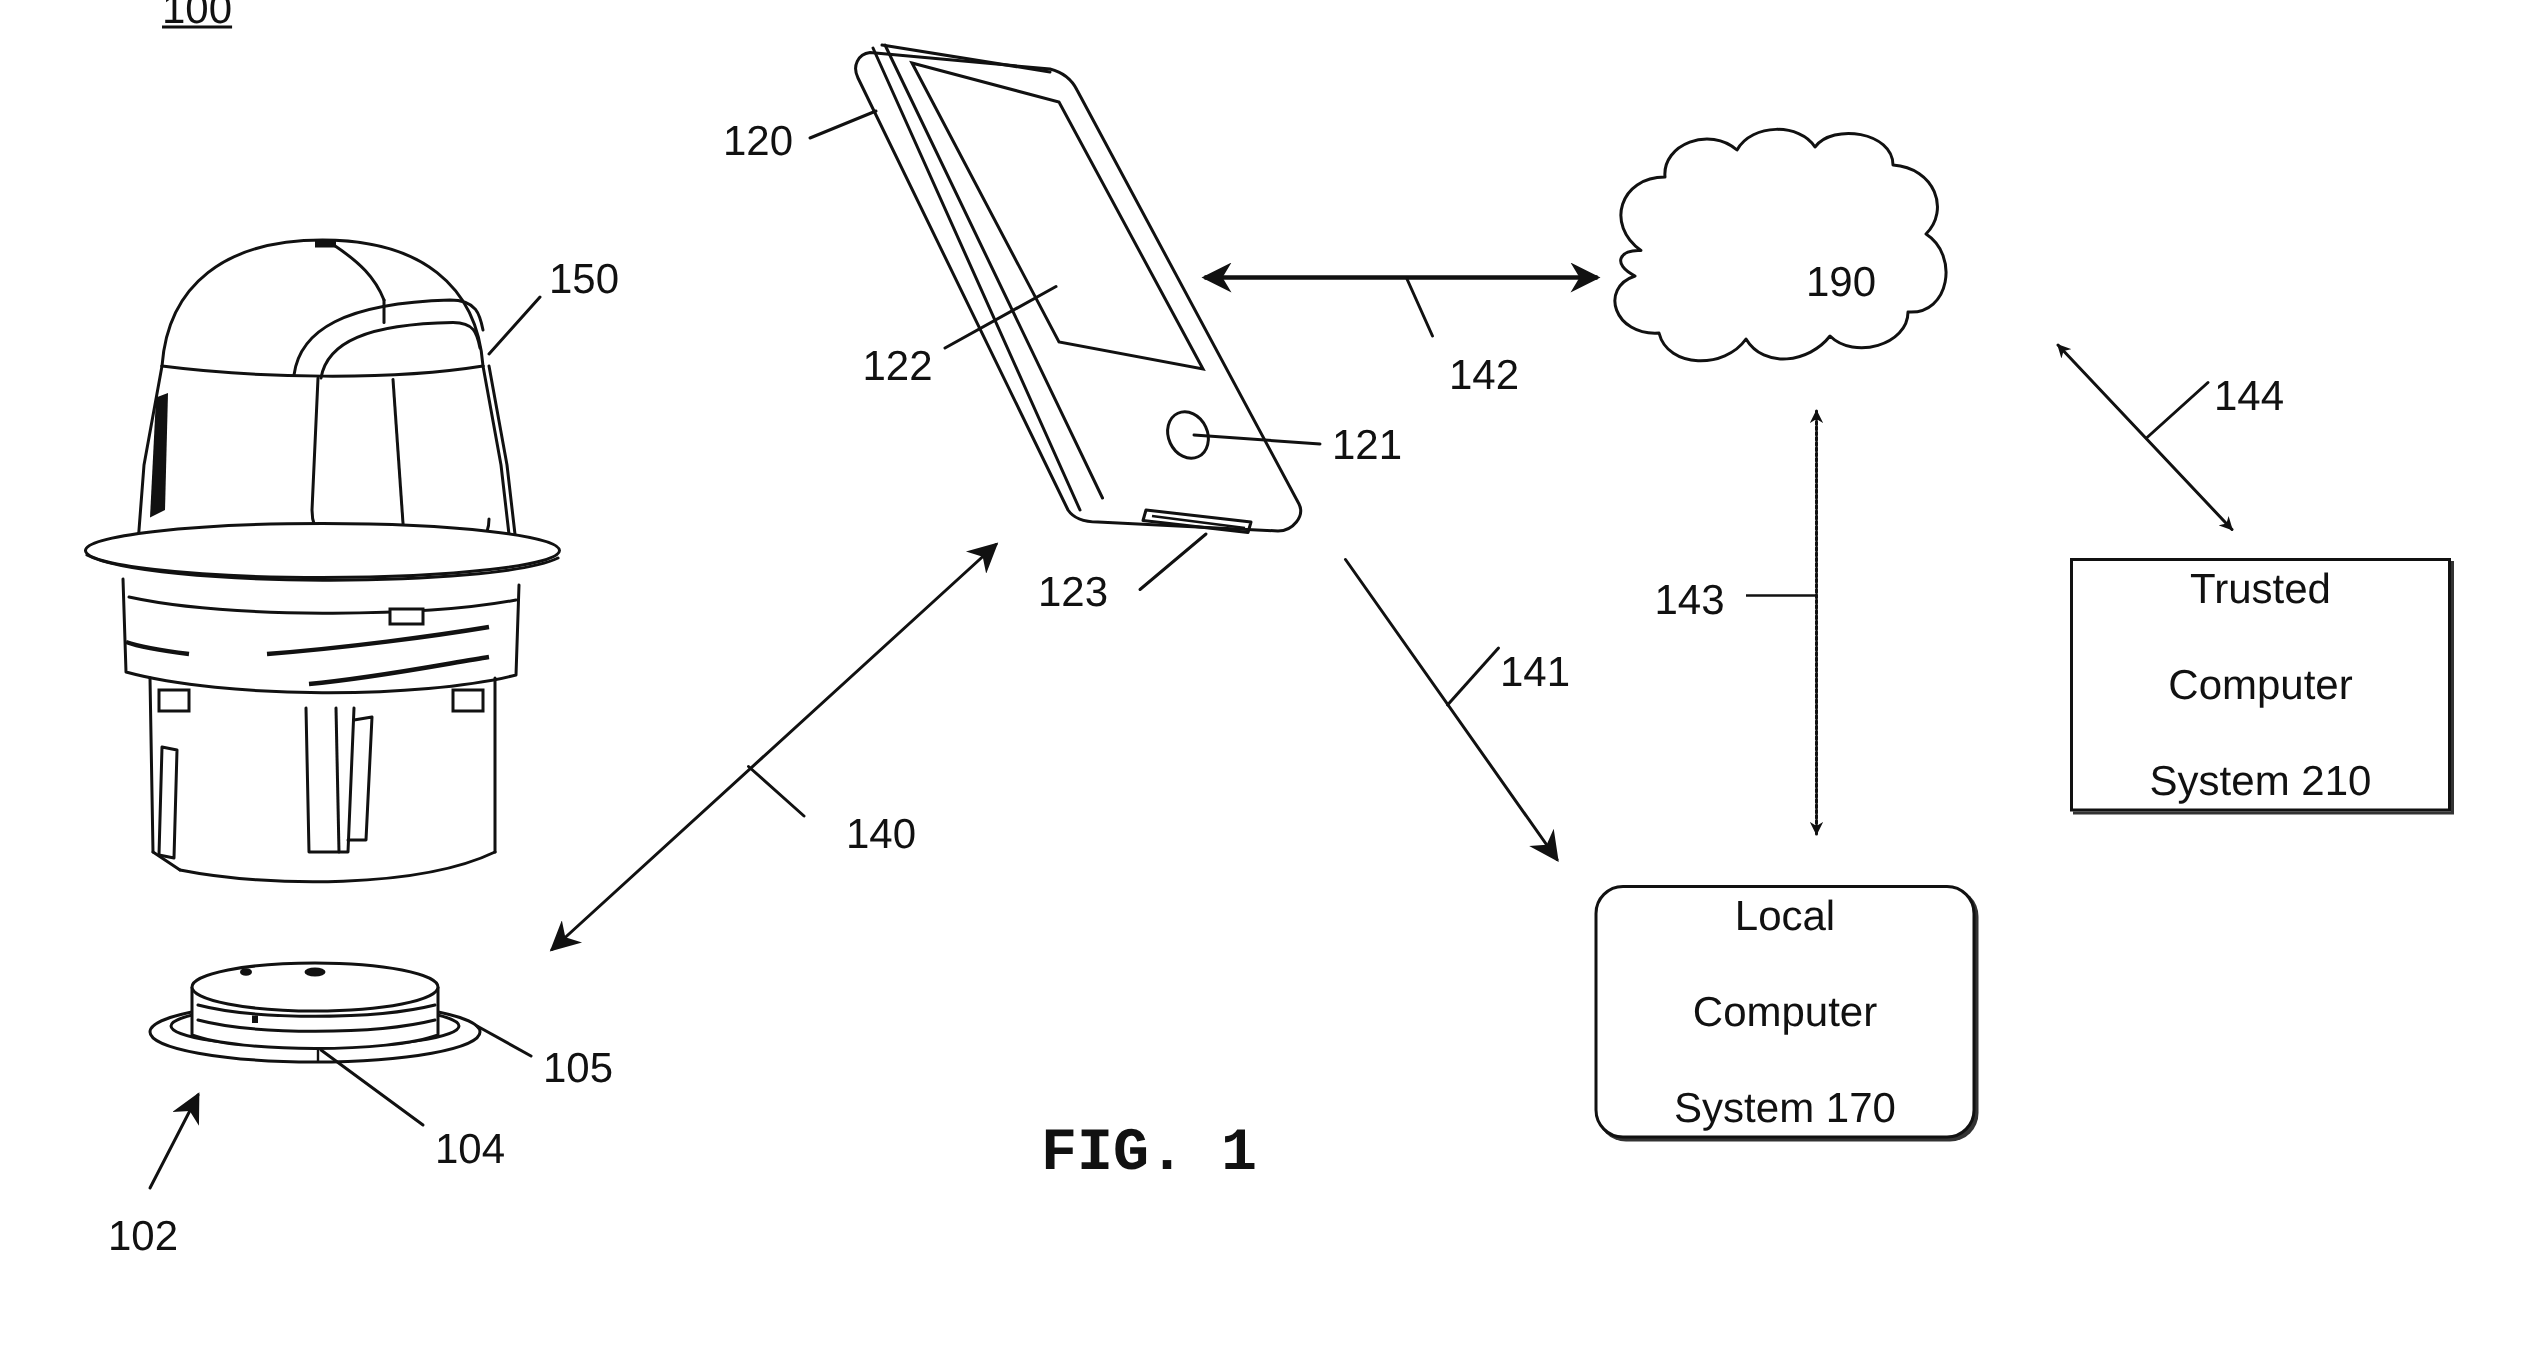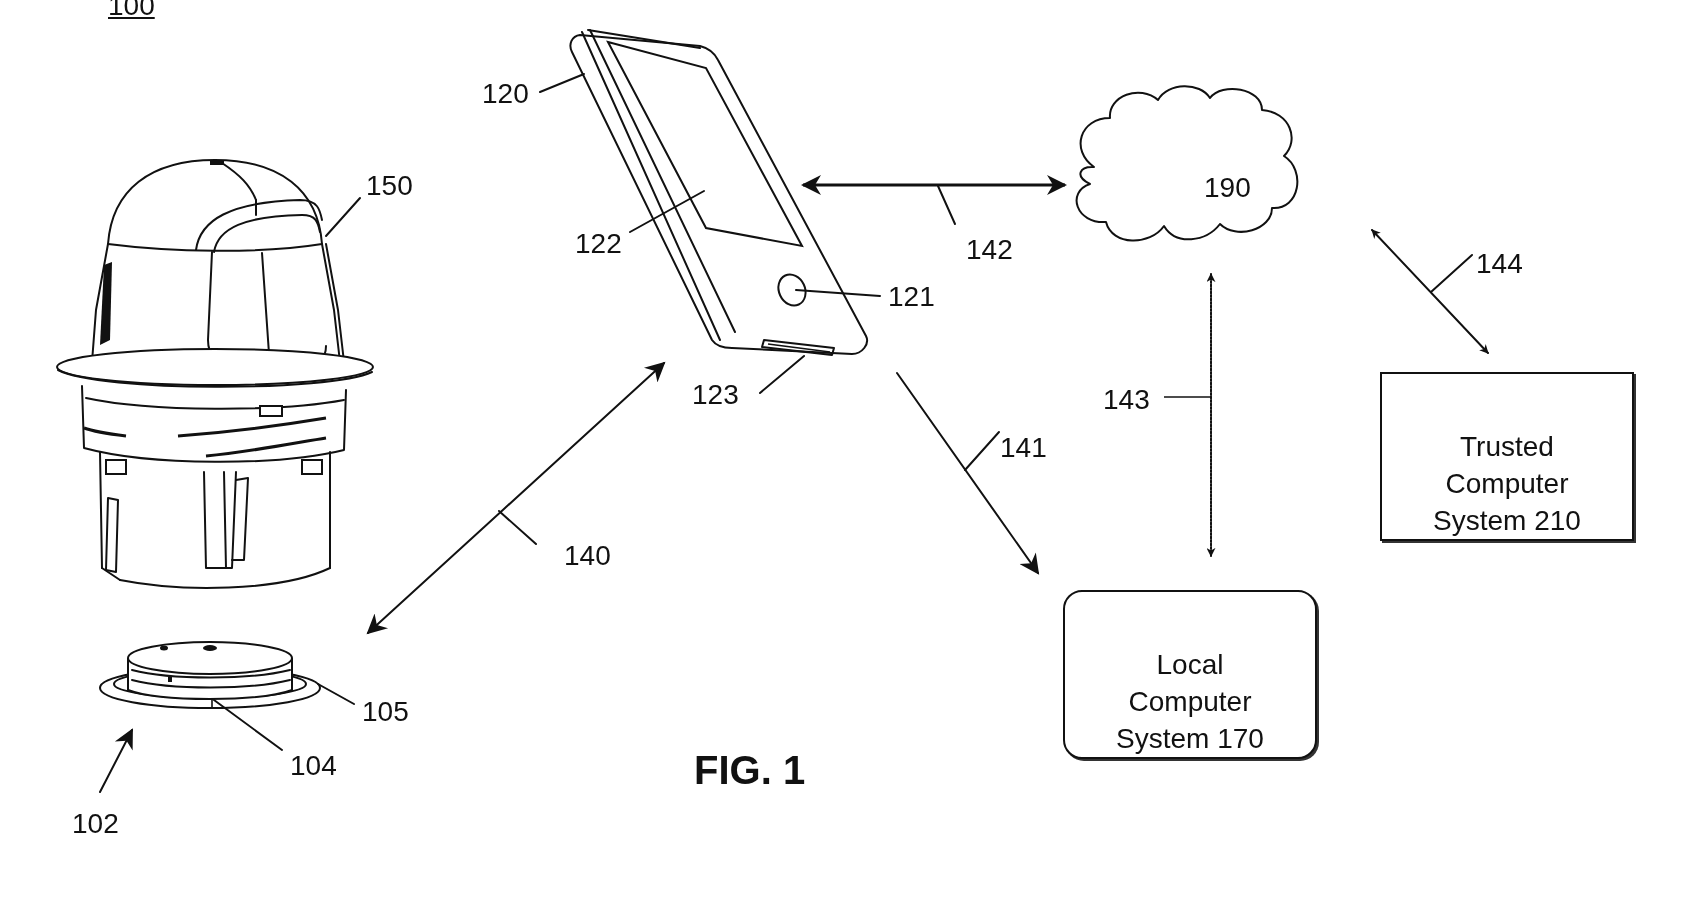--- a/index.html
+++ b/index.html
@@ -1,20 +1,20 @@
 <!DOCTYPE html>
 <html><head>
 <meta charset="utf-8">
 <style>
   html, body { margin: 0; padding: 0; background: #ffffff; }
   body { width: 1696px; height: 897px; position: relative; overflow: hidden; font-family: "Liberation Sans", sans-serif; color: #111; }
   #canvas { position: absolute; left: 0; top: 0; width: 1696px; height: 897px; }
   .lbl { position: absolute; font-family: "Liberation Sans", sans-serif; font-size: 28px; color: #111; line-height: 1; white-space: nowrap; }
-  .fig { position: absolute; font-family: Liberation Sans, sans-serif; font-weight: bold; font-size: 40px; color: #111; line-height: 1; text-align: right; }
-  .box { position: absolute; border: 2px solid #111; background: #fff; display: flex; flex-direction: column; align-items: center; justify-content: flex-end; box-shadow: 2px 2px 0 #333; }
+  .fig { position: absolute; font-family: Liberation Mono, monospace; font-weight: bold; font-size: 40px; color: #111; line-height: 1; text-align: right; }
+  .box { position: absolute; border: 2px solid #111; background: #fff; display: flex; flex-direction: column; align-items: center; justify-content: space-between; box-shadow: 2px 2px 0 #333; }
   .box .line { font-family: "Liberation Sans", sans-serif; font-size: 28px; line-height: 37px; color: #111; }
   .underline { text-decoration: underline; }
   svg .stroke { fill: none; stroke: #111; stroke-width: 2; stroke-linejoin: round; stroke-linecap: round; }
   svg .thin { fill: none; stroke: #111; stroke-width: 1.6; }
   svg .thick { fill: none; stroke: #111; stroke-width: 3; }
   svg .dark { fill: #111; stroke: none; }
   svg .white { fill: #fff; stroke: #111; stroke-width: 2; }
 </style>
 </head>
 <body>

